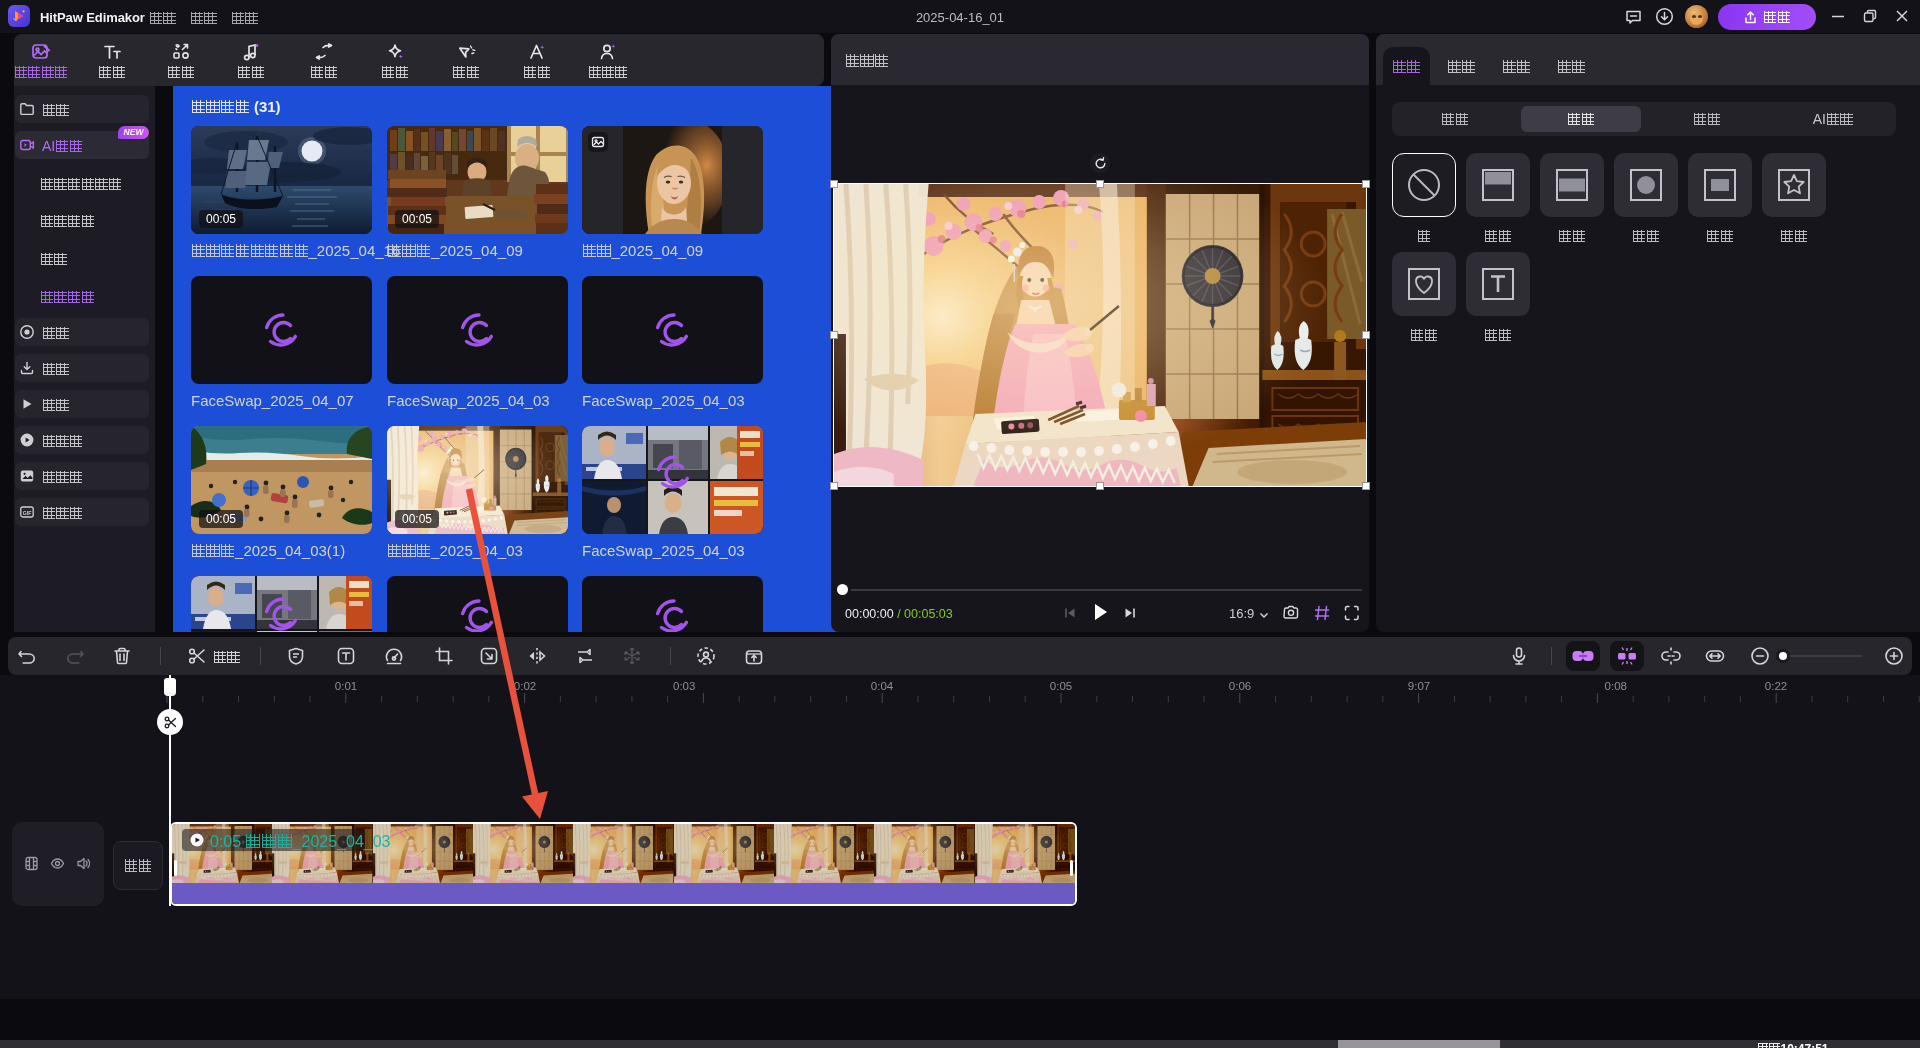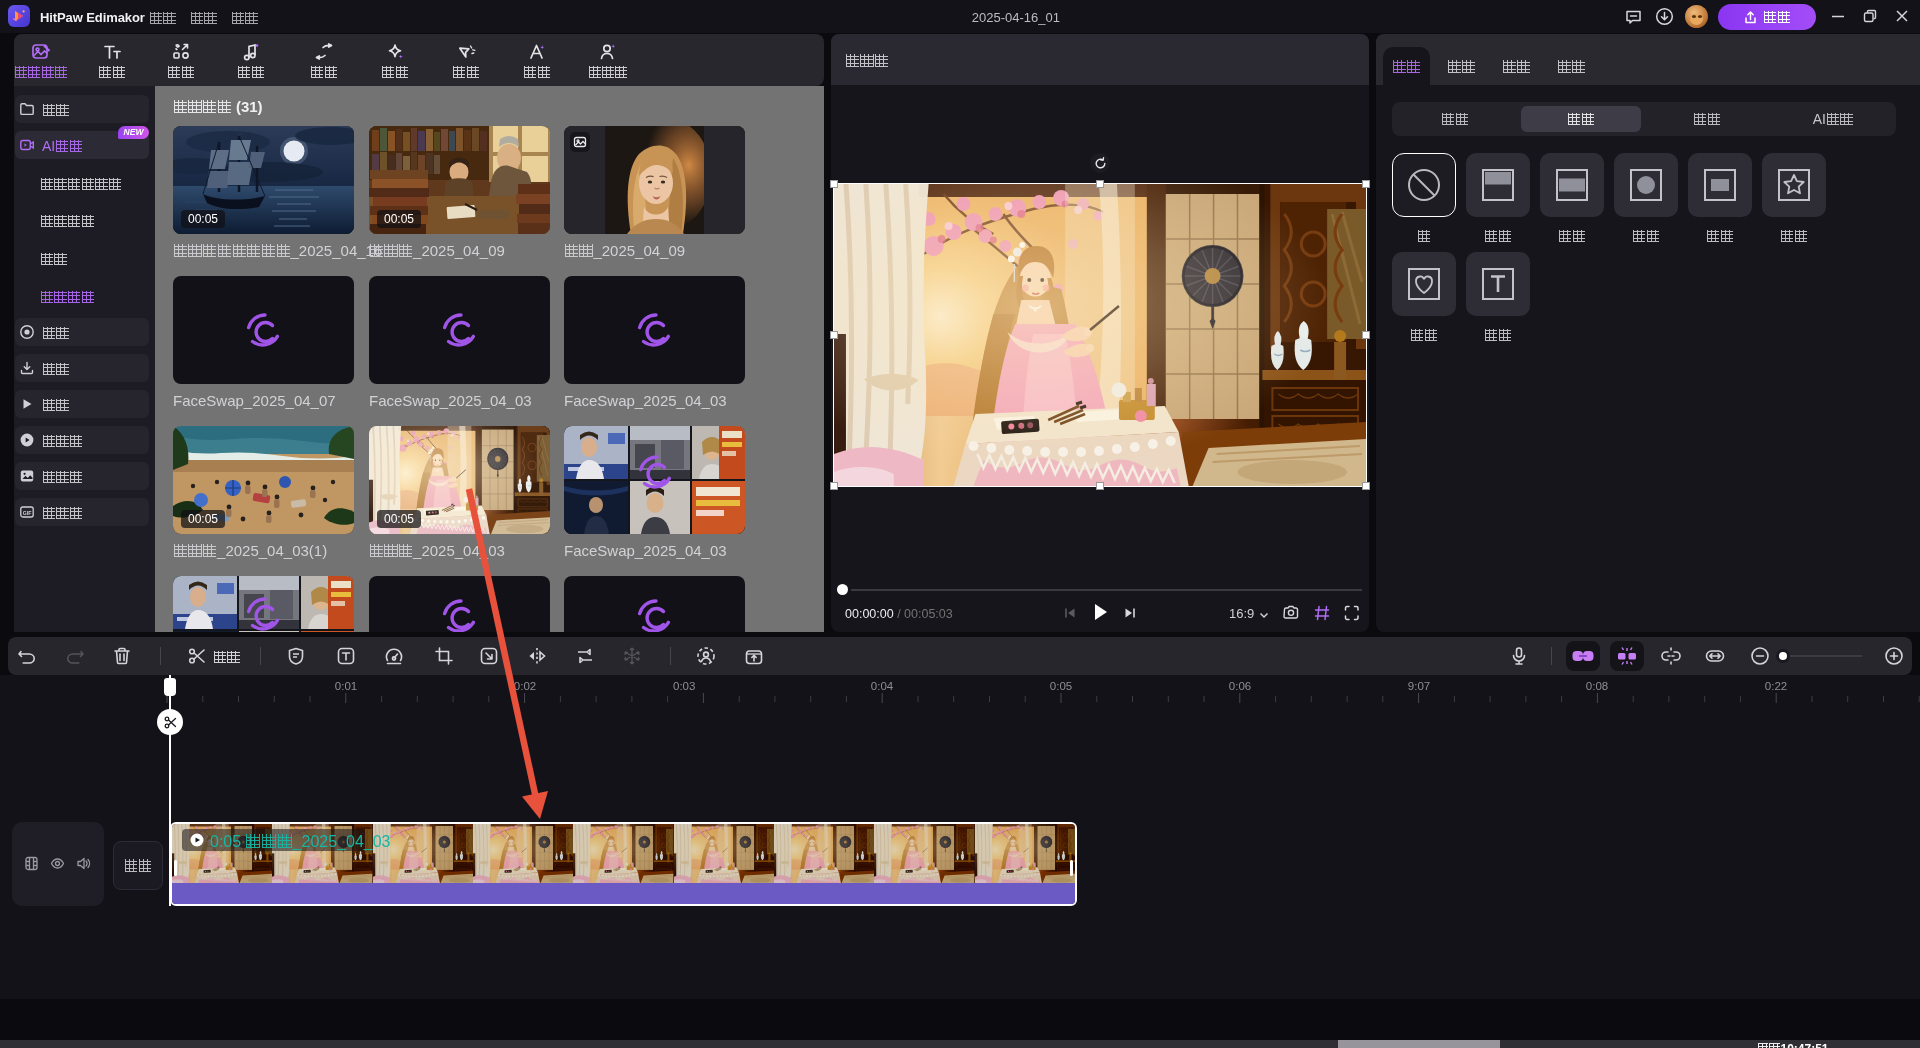--- a/index.html
+++ b/index.html
@@ -13,21 +13,21 @@
 <svg class="ab" style="left:11px;top:8px" width="16" height="16" viewBox="0 0 16 16">
 <path d="M4 3 L12 8 L4 13 Z" fill="#ff9440"></path>
     <path d="M7 4.5 L12 8 L7 11.5 Z" fill="#e8457a"></path>
 <circle cx="12.6" cy="3.4" r="1.1" fill="#ffb060"></circle>
     <path d="M2.2 10.5 l3.4 2.2" stroke="#ff7ab0" stroke-width="1.2"></path>
   </svg>
 <div class="ab" style="left:40px;top:10px;font-size:13px;font-weight:bold;letter-spacing:-.1px;color:#f2f2f4">HitPaw Edimakor</div>
 <div class="ab" style="left:149px;top:10px;font-size:14px;color:#b2b2b8"><i class="h"></i><i class="h"></i></div>
 <div class="ab" style="left:190px;top:10px;font-size:14px;color:#b2b2b8"><i class="h"></i><i class="h"></i></div>
 <div class="ab" style="left:231px;top:10px;font-size:14px;color:#b2b2b8"><i class="h"></i><i class="h"></i></div>
-<div class="ab" style="left:860px;top:10px;width:200px;text-align:right;font-size:13px;color:#bcbcc2">2025-04-16_01</div>
+<div class="ab" style="left:860px;top:10px;width:200px;text-align:center;font-size:13px;color:#bcbcc2">2025-04-16_01</div>
 <svg class="ab" style="left:1624px;top:7px" width="19" height="19" viewBox="0 0 19 19" fill="none" stroke="#d8d8dc" stroke-width="1.5">
 <path d="M3 4.5 h13 v9 h-7.5 l-2.5 2.5 v-2.5 h-3 Z" stroke-linejoin="round"></path>
     <path d="M6.5 9 h6" stroke-linecap="round"></path>
   </svg>
 <svg class="ab" style="left:1655px;top:7px" width="19" height="19" viewBox="0 0 19 19" fill="none" stroke="#d8d8dc" stroke-width="1.5">
 <circle cx="9.5" cy="9.5" r="7.8"></circle>
     <path d="M9.5 5.5 v7 M6.5 9.8 l3 2.9 3 -2.9" stroke-linecap="round" stroke-linejoin="round"></path>
   </svg>
 <div class="ab" style="left:1685px;top:5px;width:23px;height:23px;border-radius:50%;background:radial-gradient(circle at 40% 35%,#f0c080,#c07838 60%,#8a4a20);overflow:hidden">
 <div class="ab" style="left:5px;top:8px;width:13px;height:12px;border-radius:50%;background:#e8a860"></div>
@@ -547,21 +547,21 @@
 <rect x="132" y="61" width="44" height="9" fill="#f0e6d2"></rect>
         <rect x="132" y="74" width="44" height="6" fill="#e8bc3c"></rect>
         <rect x="132" y="84" width="28" height="6" fill="#fff" opacity=".75"></rect>
 </g>
 <g id="spin" fill="none" stroke="#a155e8" stroke-width="3.4">
 <path d="M22 5 A17 17 0 0 0 5.6 17.6 M9.5 31.5 A17 17 0 0 0 34.4 26.4" stroke-linecap="round"></path>
 <path d="M29.5 15.5 A9.5 9.5 0 1 0 29.5 28.5" stroke-linecap="round"></path>
 </g>
 </defs>
   </svg>
-<div class="ab" style="left:155px;top:86px;width:669px;height:546px;background:#737373;overflow:hidden">
+<div class="ab" style="left:173px;top:86px;width:669px;height:546px;background:#1d4ed8;overflow:hidden">
 <div class="ab" style="left:18px;top:12px;font-size:15px;font-weight:bold;color:#f0f0f2"><i class="h"></i><i class="h"></i><i class="h"></i><i class="h"></i>&nbsp;(31)</div>
 <div class="ab" style="left:18px;top:40px;width:181px;height:108px;border-radius:8px;overflow:hidden;background:#121117">
       <svg width="181" height="108" viewBox="0 0 181 108" preserveAspectRatio="none">
         <use href="#ship"></use>
       </svg>
     </div>
     <div class="ab" style="left:18px;top:156px;width:212px;font-size:15px;color:#d2d2d6;white-space:nowrap;overflow:hidden"><i class="h"></i><i class="h"></i><i class="h"></i><i class="h"></i><i class="h"></i><i class="h"></i><i class="h"></i><i class="h"></i>_2025_04_16</div>
 <div class="ab" style="left:26px;top:124px;padding:2px 7px;border-radius:4px;background:rgba(16,15,20,.72);color:#fff;font-size:12px">00:05</div>
 <div class="ab" style="left:214px;top:40px;width:181px;height:108px;border-radius:8px;overflow:hidden;background:#121117">
       <svg width="181" height="108" viewBox="0 0 181 108" preserveAspectRatio="none">
@@ -665,21 +665,21 @@
 <div class="ab" style="left:-1px;top:448px;width:8px;height:8px;background:#fff;border:1px solid #999"></div>
 <div class="ab" style="left:265px;top:448px;width:8px;height:8px;background:#fff;border:1px solid #999"></div>
 <div class="ab" style="left:531px;top:448px;width:8px;height:8px;background:#fff;border:1px solid #999"></div>
 <div class="ab" style="left:259px;top:119px;width:20px;height:20px;border-radius:50%;background:#1d1c23;display:flex;align-items:center;justify-content:center">
 <svg width="13" height="13" viewBox="0 0 13 13" fill="none" stroke="#e8e8ec" stroke-width="1.4">
         <path d="M10.8 6.5 a4.3 4.3 0 1 1 -1.8 -3.5 M9.5 0.8 l-.4 2.4 -2.4 -.4" stroke-linecap="round" stroke-linejoin="round"></path>
       </svg>
     </div>
 <div class="ab" style="left:20px;top:555px;width:511px;height:2px;background:#3b3a43"></div>
 <div class="ab" style="left:6px;top:550px;width:11px;height:11px;border-radius:50%;background:#fff"></div>
-<div class="ab" style="left:14px;top:573px;font-size:12.5px;color:#ececf0">00:00:00 <span style="color:#737373">/ 00:05:03</span></div>
+<div class="ab" style="left:14px;top:573px;font-size:12.5px;color:#ececf0">00:00:00 <span style="color:#84cc16">/ 00:05:03</span></div>
 <svg class="ab" style="left:231px;top:571px" width="16" height="16" viewBox="0 0 16 16">
       <path d="M4 3.5 v9" stroke="#5a5a62" stroke-width="1.6"></path>
       <path d="M12.5 3.5 L6 8 l6.5 4.5 Z" fill="#5a5a62"></path>
     </svg>
 <svg class="ab" style="left:261px;top:568px" width="17" height="20" viewBox="0 0 17 20">
       <path d="M3 2 L15 10 L3 18 Z" fill="#fff"></path>
     </svg>
 <svg class="ab" style="left:291px;top:571px" width="16" height="16" viewBox="0 0 16 16">
       <path d="M12 3.5 v9" stroke="#d8d8dc" stroke-width="1.6"></path>
       <path d="M3.5 3.5 L10 8 l-6.5 4.5 Z" fill="#d8d8dc"></path>
@@ -948,21 +948,21 @@
       <path d="M1883.5 21 V27" stroke="#3d3c44" stroke-width="1"></path>
       <path d="M1919.2 21 V27" stroke="#3d3c44" stroke-width="1"></path>
     </svg>
 <div class="ab" style="left:316px;top:5px;width:60px;text-align:center;font-size:11.5px;color:#8e8e96">0:01</div>
 <div class="ab" style="left:495px;top:5px;width:60px;text-align:center;font-size:11.5px;color:#8e8e96">0:02</div>
 <div class="ab" style="left:673px;top:5px;width:60px;text-align:left;font-size:11.5px;color:#8e8e96">0:03</div>
 <div class="ab" style="left:852px;top:5px;width:60px;text-align:center;font-size:11.5px;color:#8e8e96">0:04</div>
 <div class="ab" style="left:1031px;top:5px;width:60px;text-align:center;font-size:11.5px;color:#8e8e96">0:05</div>
 <div class="ab" style="left:1210px;top:5px;width:60px;text-align:center;font-size:11.5px;color:#8e8e96">0:06</div>
 <div class="ab" style="left:1389px;top:5px;width:60px;text-align:center;font-size:11.5px;color:#8e8e96">9:07</div>
-<div class="ab" style="left:1567px;top:5px;width:60px;text-align:center;font-size:11.5px;color:#8e8e96">0:08</div>
+<div class="ab" style="left:1567px;top:5px;width:60px;text-align:right;font-size:11.5px;color:#8e8e96">0:08</div>
 <div class="ab" style="left:1746px;top:5px;width:60px;text-align:center;font-size:11.5px;color:#8e8e96">0:22</div>
 <div class="ab" style="left:12px;top:147px;width:92px;height:84px;background:#1f1e27;border-radius:10px"></div>
 <svg class="ab" style="left:24px;top:181px" width="15" height="15" viewBox="0 0 15 15" fill="none" stroke="#9a9aa2" stroke-width="1.3">
       <rect x="2" y="1.5" width="11" height="12" rx="2"></rect>
       <path d="M5.5 1.5 v12 M9.5 1.5 v12 M2 5.5 h3.5 M2 9.5 h3.5 M9.5 5.5 h3.5 M9.5 9.5 h3.5"></path>
     </svg>
 <svg class="ab" style="left:50px;top:181px" width="15" height="15" viewBox="0 0 15 15" fill="none" stroke="#9a9aa2" stroke-width="1.3">
       <path d="M1.5 7.5 C3 4.5 5 3 7.5 3 C10 3 12 4.5 13.5 7.5 C12 10.5 10 12 7.5 12 C5 12 3 10.5 1.5 7.5 Z"></path>
       <circle cx="7.5" cy="7.5" r="2"></circle>
     </svg>

